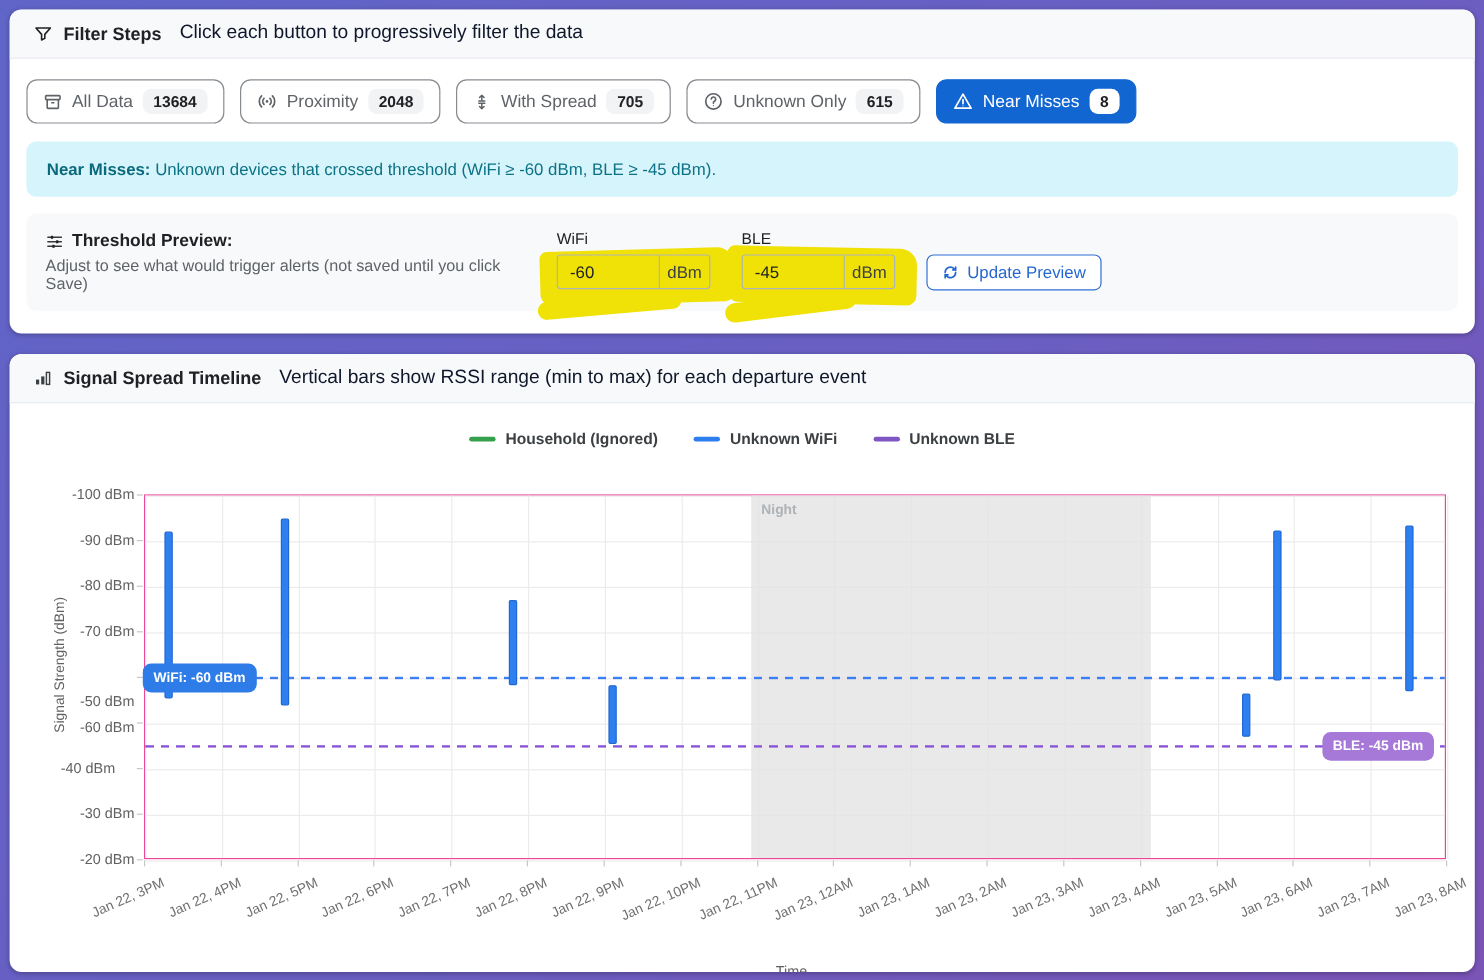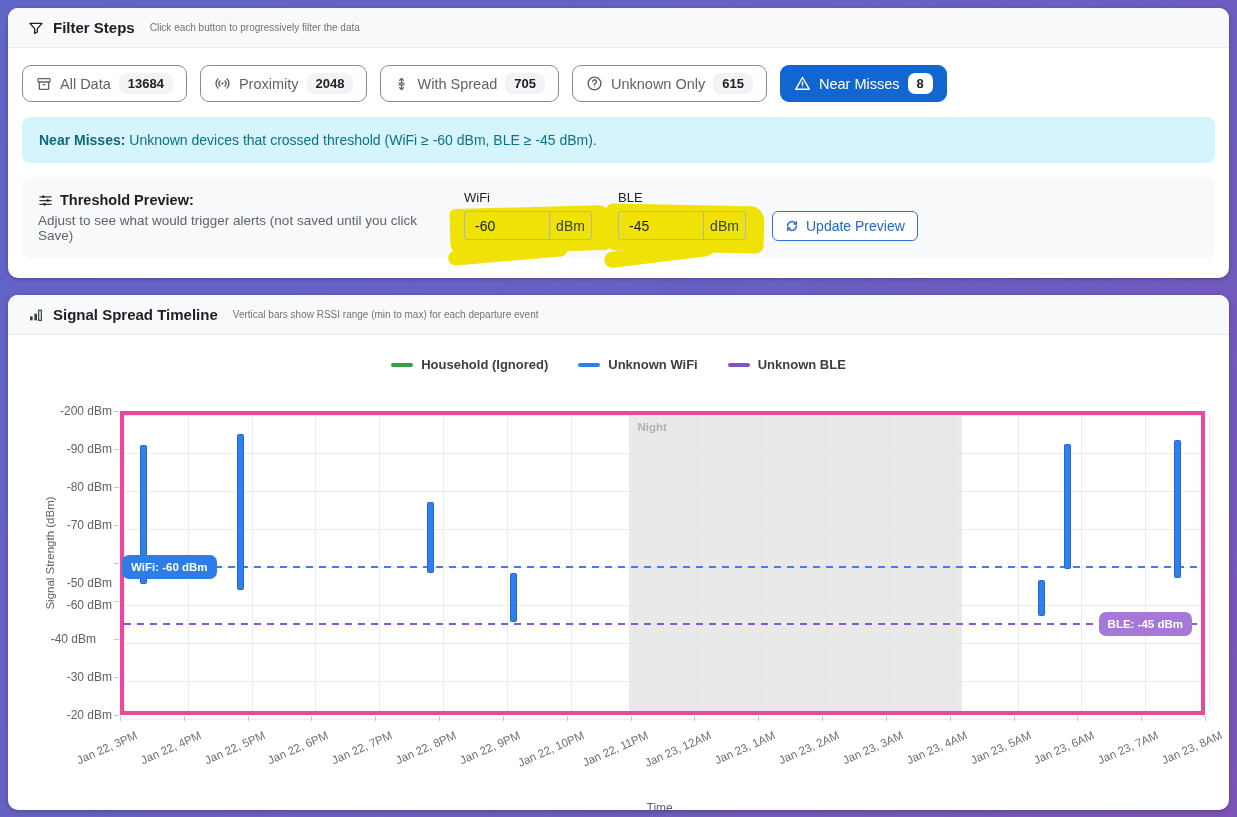--- a/index.html
+++ b/index.html
@@ -17,21 +17,21 @@
     overflow:hidden;
   }
   .card + .card { margin-top:17px; }
   .card-header {
     background:#f8f9fb;
     border-bottom:1px solid #e9ecef;
     padding:11px 20px;
     display:flex; align-items:center; gap:9px;
   }
   .card-title { font-size:15px; font-weight:bold; color:#202124; }
-  .card-sub { font-size:10px; color:#737373; margin-left:6px; }
+  .card-sub { font-size:16px; color:#0f172a; margin-left:6px; }
   .hicon { display:inline-flex; align-items:center; }
 
   
   .btn-row { display:flex; gap:13px; padding:17px 14px 13px 14px; }
   .fbtn {
     display:flex; align-items:center; gap:8px;
     background:#fff; border:1px solid #878c91; border-radius:9px;
     padding:7px 13px; height:37px; cursor:pointer;
     font-size:14.5px; color:#5f6368; font-family:inherit;
   }
@@ -90,21 +90,21 @@
   .chart-area { position:relative; height:473px; }
   .legend {
     position:absolute; top:22px; left:0; right:0;
     display:flex; justify-content:center; gap:30px;font-weight:bold;
   }
   .leg-item { display:flex; align-items:center; gap:8px; font-size:13px; color:#3c4043; }
   .leg-swatch { width:22px; height:4px; border-radius:2px; }
 
   .plot {
     position:absolute; left:112px; top:76px; width:1085px; height:304px;
-    border:4px solid #ec4899; background:#fff;
+    border:1px solid #ec4899; background:#fff;
   }
   .grid-h { position:absolute; left:0; width:100%; height:1px; background:#ececec; }
   .grid-v { position:absolute; top:0; height:100%; width:1px; background:#ececec; }
   .night {
     position:absolute; top:0; height:100%; background:#e4e4e4; opacity:.8;
   }
   .night-label { position:absolute; top:6px; left:8px; font-size:11.5px; font-weight:bold; color:#9aa0a6; }
   .thr-line { position:absolute; left:0; width:100%; height:2px; }
   .thr-pill {
     position:absolute; height:24px; display:flex; align-items:center;
@@ -319,21 +319,21 @@
         <div class="thr-pill" style="top: 197px; background: rgb(166, 120, 216); right: 9px;">BLE: -45 dBm</div>
         <div class="sbar" style="left: 15.6471px; top: 30.4px; height: 138.7px; background: rgb(46, 127, 240); border: 1px solid rgb(35, 104, 210);"></div>
         <div class="sbar" style="left: 112.659px; top: 19px; height: 155.8px; background: rgb(46, 127, 240); border: 1px solid rgb(35, 104, 210);"></div>
         <div class="sbar" style="left: 302.853px; top: 87.4px; height: 70.3px; background: rgb(46, 127, 240); border: 1px solid rgb(35, 104, 210);"></div>
         <div class="sbar" style="left: 385.824px; top: 157.7px; height: 49.4px; background: rgb(46, 127, 240); border: 1px solid rgb(35, 104, 210);"></div>
         <div class="sbar" style="left: 913.644px; top: 165.3px; height: 36.1px; background: rgb(46, 127, 240); border: 1px solid rgb(35, 104, 210);"></div>
         <div class="sbar" style="left: 939.812px; top: 28.5px; height: 125.4px; background: rgb(46, 127, 240); border: 1px solid rgb(35, 104, 210);"></div>
         <div class="sbar" style="left: 1049.59px; top: 24.7px; height: 138.7px; background: rgb(46, 127, 240); border: 1px solid rgb(35, 104, 210);"></div>
       </div>
     <div class="xlabel" id="xlabel" style="left: 638.5px; top: 466px;">Time</div>
-  <div class="ytick" style="left: 30px; top: 69px;">-200 dBm</div>
+  <div class="ytick" style="left: 30px; top: 69px;">-100 dBm</div>
       <div class="ytick-mark" style="left: 106px; top: 76px;"></div>
       <div class="ytick" style="left: 30px; top: 107px;">-90 dBm</div>
       <div class="ytick-mark" style="left: 106px; top: 114px;"></div>
       <div class="ytick" style="left: 30px; top: 145px;">-80 dBm</div>
       <div class="ytick-mark" style="left: 106px; top: 152px;"></div>
       <div class="ytick" style="left: 30px; top: 183px;">-70 dBm</div>
       <div class="ytick-mark" style="left: 106px; top: 190px;"></div>
       <div class="ytick" style="left: 30px; top: 221px; margin-top: 42px;">-60 dBm</div>
       <div class="ytick-mark" style="left: 106px; top: 228px;"></div>
       <div class="ytick" style="left: 30px; top: 241px;">-50 dBm</div>

